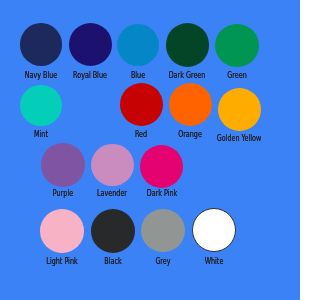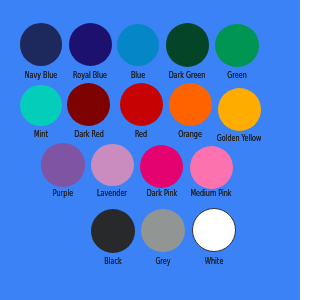--- a/index.html
+++ b/index.html
@@ -33,24 +33,20 @@
       <div class="cap" style="top: 47px; color: rgb(35, 31, 32);">Blue</div>
     </div>
     <div class="swatch" style="left: 19.8px; top: 84.5px; width: 41.8px; height: 41.8px;">
       <div class="dot" style="width: 41.8px; height: 41.8px; background: rgb(4, 206, 185);"></div>
       <div class="cap" style="top: 45.3px; color: rgb(35, 31, 32);">Mint</div>
     </div>
     <div class="swatch" style="left: 215.3px; top: 23.9px; width: 43.4px; height: 43.4px;">
       <div class="dot" style="width: 43.4px; height: 43.4px; background: rgb(1, 149, 83);"></div>
       <div class="cap" style="top: 46.7px; color: rgb(35, 31, 32);">Green</div>
     </div>
-    <div class="swatch" style="left: 67px; top: 83px; width: 43.2px; height: 43.2px;">
-      <div class="dot" style="width: 43.2px; height: 43.2px; background: rgb(125, 2, 0);"></div>
-      <div class="cap" style="top: 46.8px; color: rgb(35, 31, 32);">Dark Red</div>
-    </div>
     <div class="swatch" style="left: 119.8px; top: 83px; width: 42.8px; height: 42.8px;">
       <div class="dot" style="width: 42.8px; height: 42.8px; background: rgb(198, 2, 3);"></div>
       <div class="cap" style="top: 46.8px; color: rgb(35, 31, 32);">Red</div>
     </div>
     <div class="swatch" style="left: 168.5px; top: 83.4px; width: 43px; height: 43px; text-align: right;">
       <div class="dot" style="width: 43px; height: 43px; background: rgb(254, 99, 0);"></div>
       <div class="cap" style="top: 46.4px; color: rgb(35, 31, 32);">Orange</div>
     </div>
     <div class="swatch" style="left: 217.8px; top: 88px; width: 43.4px; height: 43.4px;">
       <div class="dot" style="width: 43.4px; height: 43.4px; background: rgb(254, 172, 0);"></div>
@@ -61,23 +57,23 @@
       <div class="cap" style="top: 45.7px; color: rgb(35, 31, 32);">Purple</div>
     </div>
     <div class="swatch" style="left: 90.9px; top: 143.6px; width: 42.8px; height: 42.8px;">
       <div class="dot" style="width: 42.8px; height: 42.8px; background: rgb(202, 140, 191);"></div>
       <div class="cap" style="top: 45.3px; color: rgb(35, 31, 32);">Lavender</div>
     </div>
     <div class="swatch" style="left: 140.3px; top: 145.4px; width: 42.8px; height: 42.8px;">
       <div class="dot" style="width: 42.8px; height: 42.8px; background: rgb(227, 2, 112);"></div>
       <div class="cap" style="top: 43.5px; color: rgb(35, 31, 32);">Dark Pink</div>
     </div>
-    <div class="swatch" style="left: 189.5px; top: 145.7px; width: 43.5px; height: 43.5px;">
-      <div class="dot" style="width: 43.5px; height: 43.5px; background: rgb(252, 114, 175);"></div>
-      <div class="cap" style="top: 43.2px; color: rgb(35, 31, 32);">Medium Pink</div>
+    <div class="swatch" style="left: 40.2px; top: 209.3px; width: 43.6px; height: 43.6px;">
+      <div class="dot" style="width: 43.6px; height: 43.6px; background: rgb(248, 178, 198);"></div>
+      <div class="cap" style="top: 47.5px; color: rgb(35, 31, 32);">Light Pink</div>
     </div>
     <div class="swatch" style="left: 90.9px; top: 208.9px; width: 43.8px; height: 43.8px;">
       <div class="dot" style="width: 43.8px; height: 43.8px; background: rgb(39, 41, 43);"></div>
       <div class="cap" style="top: 47.9px; color: rgb(35, 31, 32);">Black</div>
     </div>
     <div class="swatch" style="left: 141.3px; top: 208.8px; width: 43.6px; height: 43.6px;">
       <div class="dot" style="width: 43.6px; height: 43.6px; background: rgb(145, 150, 148);"></div>
       <div class="cap" style="top: 48px; color: rgb(35, 31, 32);">Grey</div>
     </div>
     <div class="swatch" style="left: 191.7px; top: 208.2px; width: 44px; height: 44px;">

